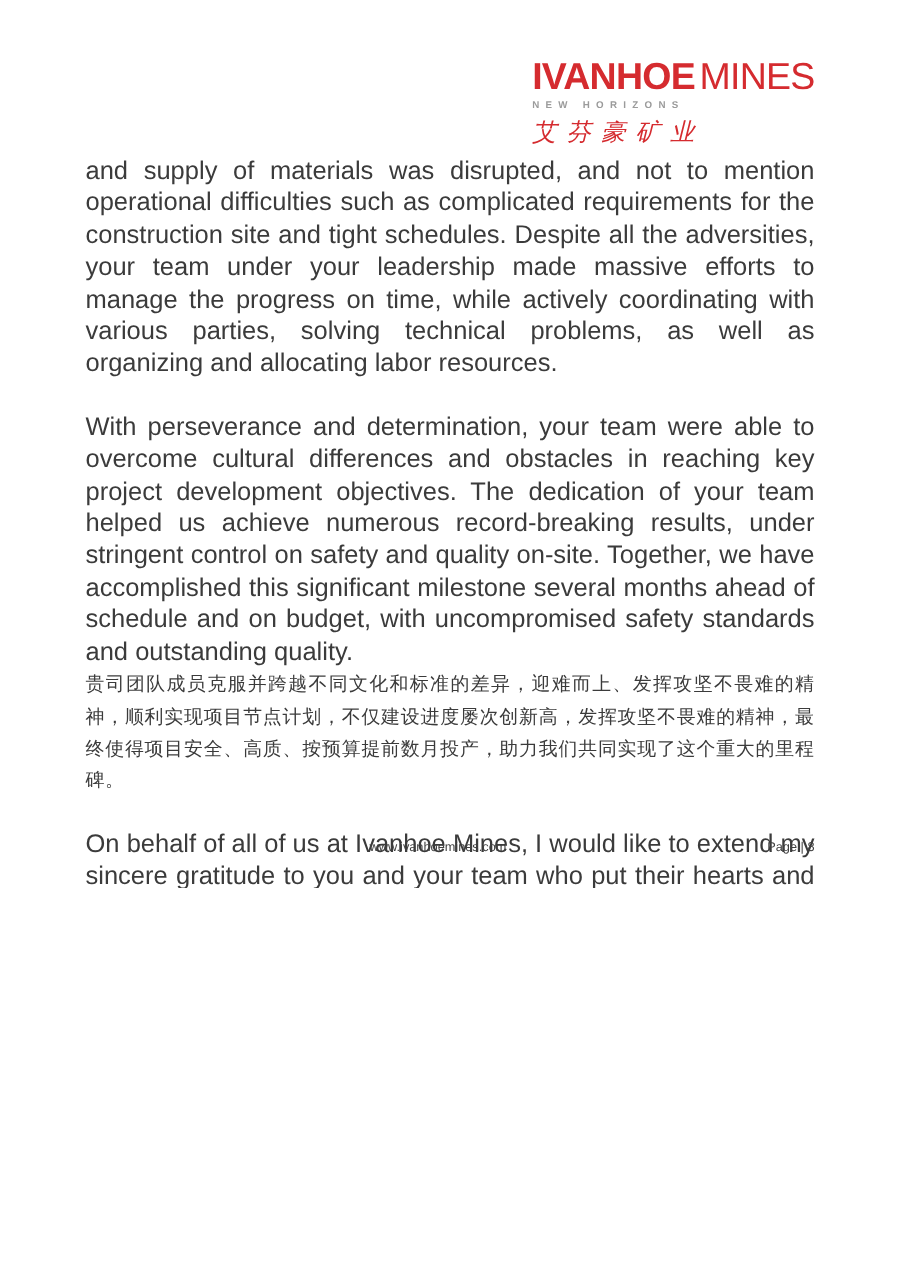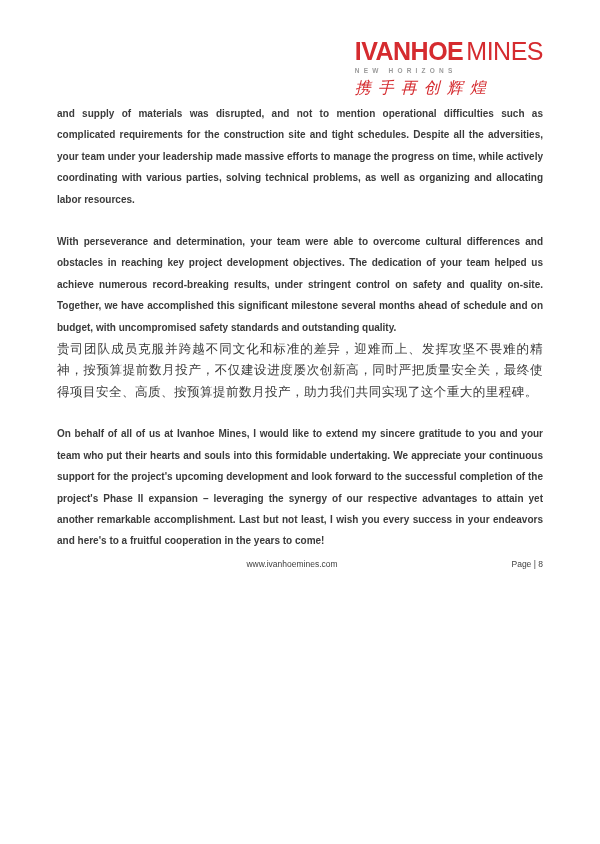--- a/index.html
+++ b/index.html
@@ -45,24 +45,23 @@
 
   
   .content {
     position:absolute;
     top:103px; left:57px;
     width:486px;
   }
   .block { margin:0 0 21px 0; }
   .block p { margin:0; text-align:justify; }
   .en {
-    font-size:10px;
+    font-size:17px;
     line-height:21.4px;
     color:#3b3b3b;
-    font-weight:bold;
   }
   .zh {
     font-family:"DejaVu Serif","Liberation Serif",serif;
     font-size:12.6px;
     line-height:21.4px;
     color:#3b3b3b;
     letter-spacing:0.4px;
   }
 
   
@@ -84,30 +83,30 @@
 </head>
 <body>
 
 <div class="page">
 
   <header class="logo">
     <div class="logo-main">
       <span class="logo-ivanhoe">IVANHOE</span><span class="logo-mines">MINES</span>
     </div>
     <div class="logo-tagline">NEW HORIZONS</div>
-    <div class="logo-cn">携手再创辉煌</div>
+    <div class="logo-cn">艾芬豪矿业</div>
   </header>
 
   <main class="content">
     <section class="block">
       <p class="en">and supply of materials was disrupted, and not to mention operational difficulties such as complicated requirements for the construction site and tight schedules. Despite all the adversities, your team under your leadership made massive efforts to manage the progress on time, while actively coordinating with various parties, solving technical problems, as well as organizing and allocating labor resources.</p>
     </section>
     <section class="block">
       <p class="en">With perseverance and determination, your team were able to overcome cultural differences and obstacles in reaching key project development objectives. The dedication of your team helped us achieve numerous record-breaking results, under stringent control on safety and quality on-site. Together, we have accomplished this significant milestone several months ahead of schedule and on budget, with uncompromised safety standards and outstanding quality.</p>
-      <p class="zh">贵司团队成员克服并跨越不同文化和标准的差异，迎难而上、发挥攻坚不畏难的精神，按预算提前数月投产，不仅建设进度屡次创新高，同时严把质量安全关，最终使得项目安全、高质、按预算提前数月投产，助力我们共同实现了这个重大的里程碑。</p>
+      <p class="zh">贵司团队成员克服并跨越不同文化和标准的差异，迎难而上、发挥攻坚不畏难的精神，顺利实现项目节点计划，不仅建设进度屡次创新高，发挥攻坚不畏难的精神，最终使得项目安全、高质、按预算提前数月投产，助力我们共同实现了这个重大的里程碑。</p>
     </section>
     <section class="block">
       <p class="en">On behalf of all of us at Ivanhoe Mines, I would like to extend my sincere gratitude to you and your team who put their hearts and souls into this formidable undertaking. We appreciate your continuous support for the project's upcoming development and look forward to the successful completion of the project's Phase II expansion – leveraging the synergy of our respective advantages to attain yet another remarkable accomplishment. Last but not least, I wish you every success in your endeavors and here's to a fruitful cooperation in the years to come!</p>
     </section>
   </main>
 
   <footer class="footer">
     <span class="footer-website">www.ivanhoemines.com</span>
     <span class="footer-page">Page | 8</span>
   </footer>

